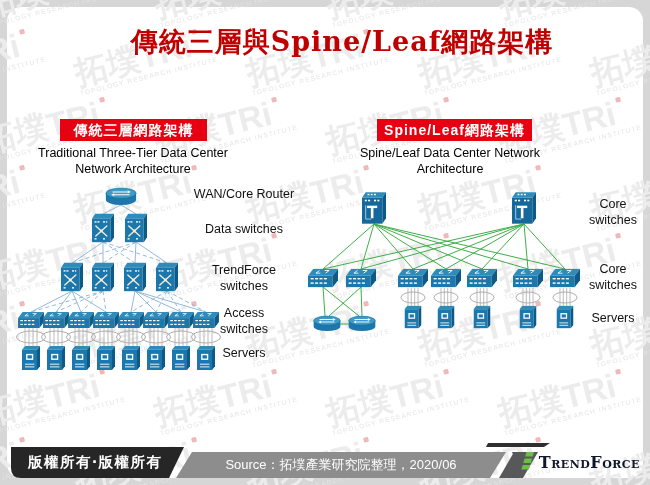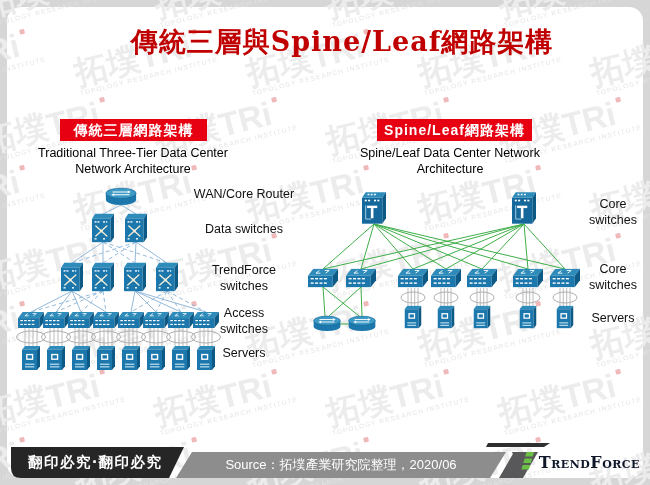--- a/index.html
+++ b/index.html
@@ -347,21 +347,21 @@
 switches</div>
   <div class="dlabel lab-servers-r">Servers</div>
 
   <div class="footer">
     <svg class="footer-svg" width="634" height="36" viewBox="0 0 634 36">
       <polygon points="480,1 542,1 536,5 478,5" fill="#2f2f2f"></polygon>
       <path d="M3,5 H176 L161,36 H13 Q3,36 3,26 Z" fill="#262626"></path>
       <polygon points="184,10 498,10 482,36 168,36" fill="#8d8d8d"></polygon>
       <polygon points="506,10 530,10 515,36 491,36" fill="#58585a"></polygon>
     </svg>
-    <span class="copyright">翻印必究‧翻印必究</span>
+    <span class="copyright">版權所有‧版權所有</span>
     <span class="source">Source：拓墣產業研究院整理，2020/06</span>
     <span class="brand">
       <svg width="24" height="27" viewBox="0 0 24 27">
         <polygon points="1,3 16,3 14.6,8 3,8" fill="#58585a"></polygon>
         <polygon points="8,8 14.6,8 9.6,25 3,25" fill="#58585a"></polygon>
         <polygon points="15.5,3 23,3 21.7,7.5 14.2,7.5" fill="#6cbf45"></polygon>
         <polygon points="13.6,9.5 21.1,9.5 19.8,14 12.3,14" fill="#6cbf45"></polygon>
         <polygon points="11.7,16 19.2,16 17.9,20.5 10.4,20.5" fill="#6cbf45"></polygon>
       </svg>
       <span class="brand-text">TrendForce</span>

